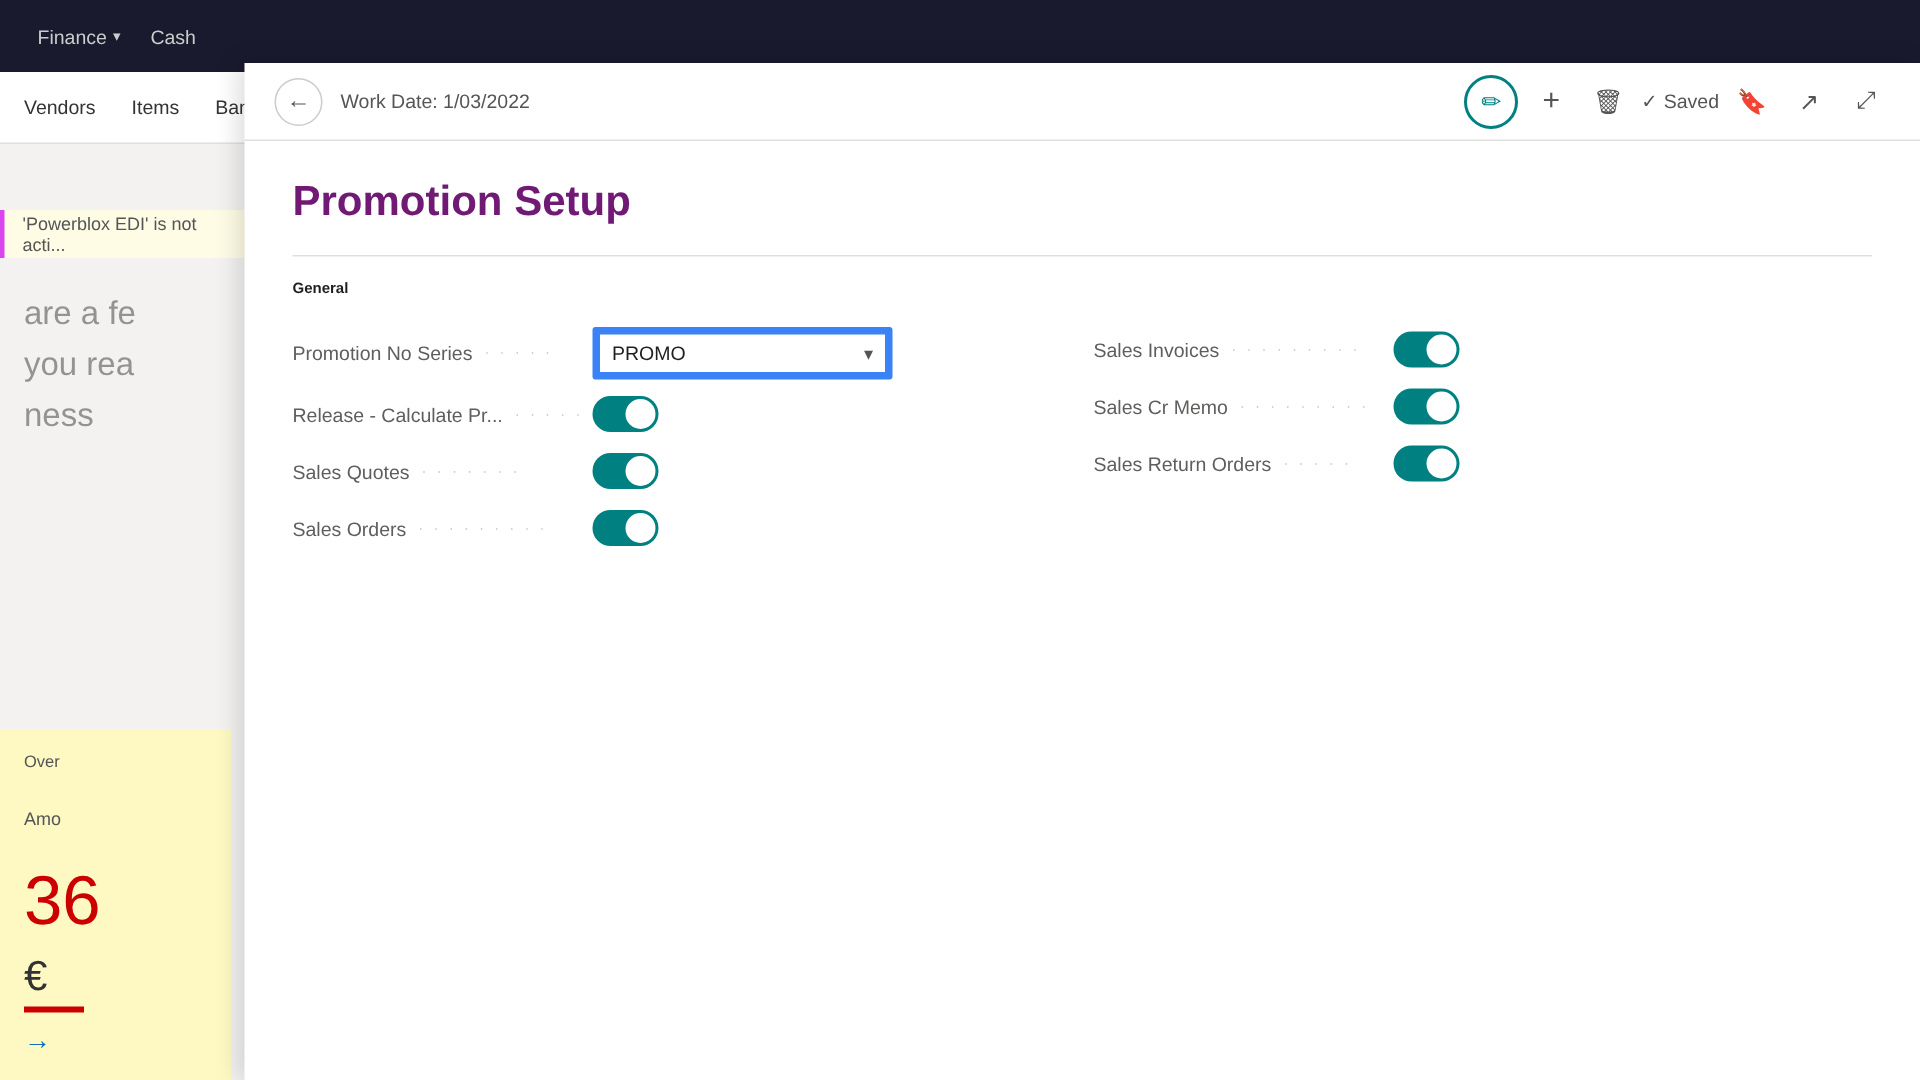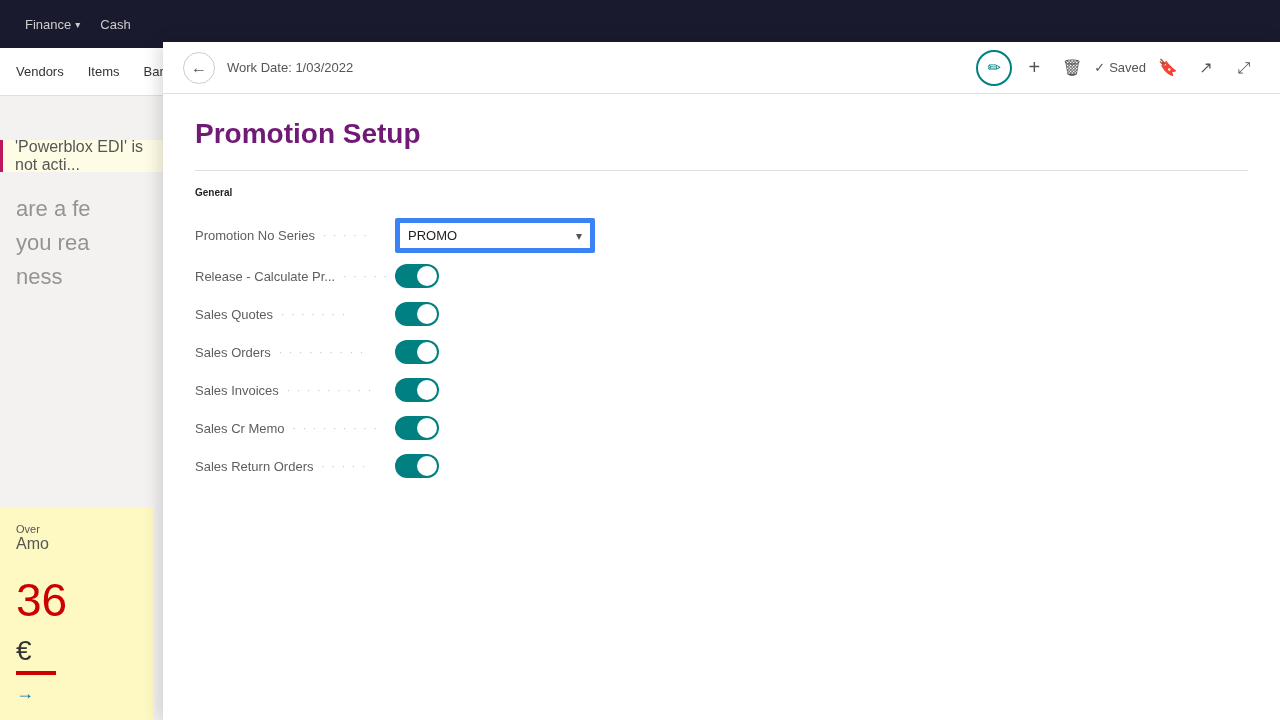--- a/index.html
+++ b/index.html
@@ -156,22 +156,22 @@
     .section-title {
       font-size: 10px;
       font-weight: 600;
       color: #201f1e;
       margin-bottom: 16px;
     }
 
     
     .form-grid {
       display: grid;
-      grid-template-columns: 1fr;
-      gap: 0;
+      grid-template-columns: 1fr 1fr;
+      gap: 15px;
     }
 
     .form-col {
       display: flex;
       flex-direction: column;
       gap: 0;
     }
 
     .form-row {
       display: flex;
@@ -256,25 +256,25 @@
     }
 
     
     .warning-bar {
       position: absolute;
       top: 140px;
       left: 0;
       right: 163px;
       height: 32px;
       background: #fffce6;
-      border-left: 3px solid #be185d;
+      border-left: 3px solid #d946ef;
       display: flex;
       align-items: center;
       padding: 0 12px;
-      font-size: 16px;
+      font-size: 12px;
       color: #555;
       z-index: 2;
     }
 
     
     .bottom-panel {
       position: absolute;
       bottom: 0;
       left: 0;
       width: 154px;
@@ -313,21 +313,21 @@
 </div>
 
 <div class="left-panel-text">
   <div style="font-size:22px; color:#555; opacity:0.6; font-weight:300;">are a fe</div>
   <div style="font-size:22px; color:#555; opacity:0.6; font-weight:300; margin-top:8px;">you rea</div>
   <div style="font-size:22px; color:#555; opacity:0.6; font-weight:300; margin-top:8px;">ness</div>
 </div>
 
 <div class="bottom-panel">
   <div style="font-size:11px; color:#555;">Over</div>
-  <div style="font-size:16px; color:#555;">Amo</div>
+  <div style="font-size:12px; color:#555;margin-top:25px;">Amo</div>
   <div style="font-size:46px; font-weight:300; color:#c00; margin-top:20px;">36</div>
   <div style="font-size:28px; font-weight:300; color:#333; margin-top:8px;">€</div>
 
   <div style="width: 40px; height: 4px; background: #c00; margin-top: 4px;"></div>
 
   <div style="font-size:18px; color:#106ebe; margin-top:8px; cursor:pointer;">→</div>
 </div>
 
 <div class="modal">
 

